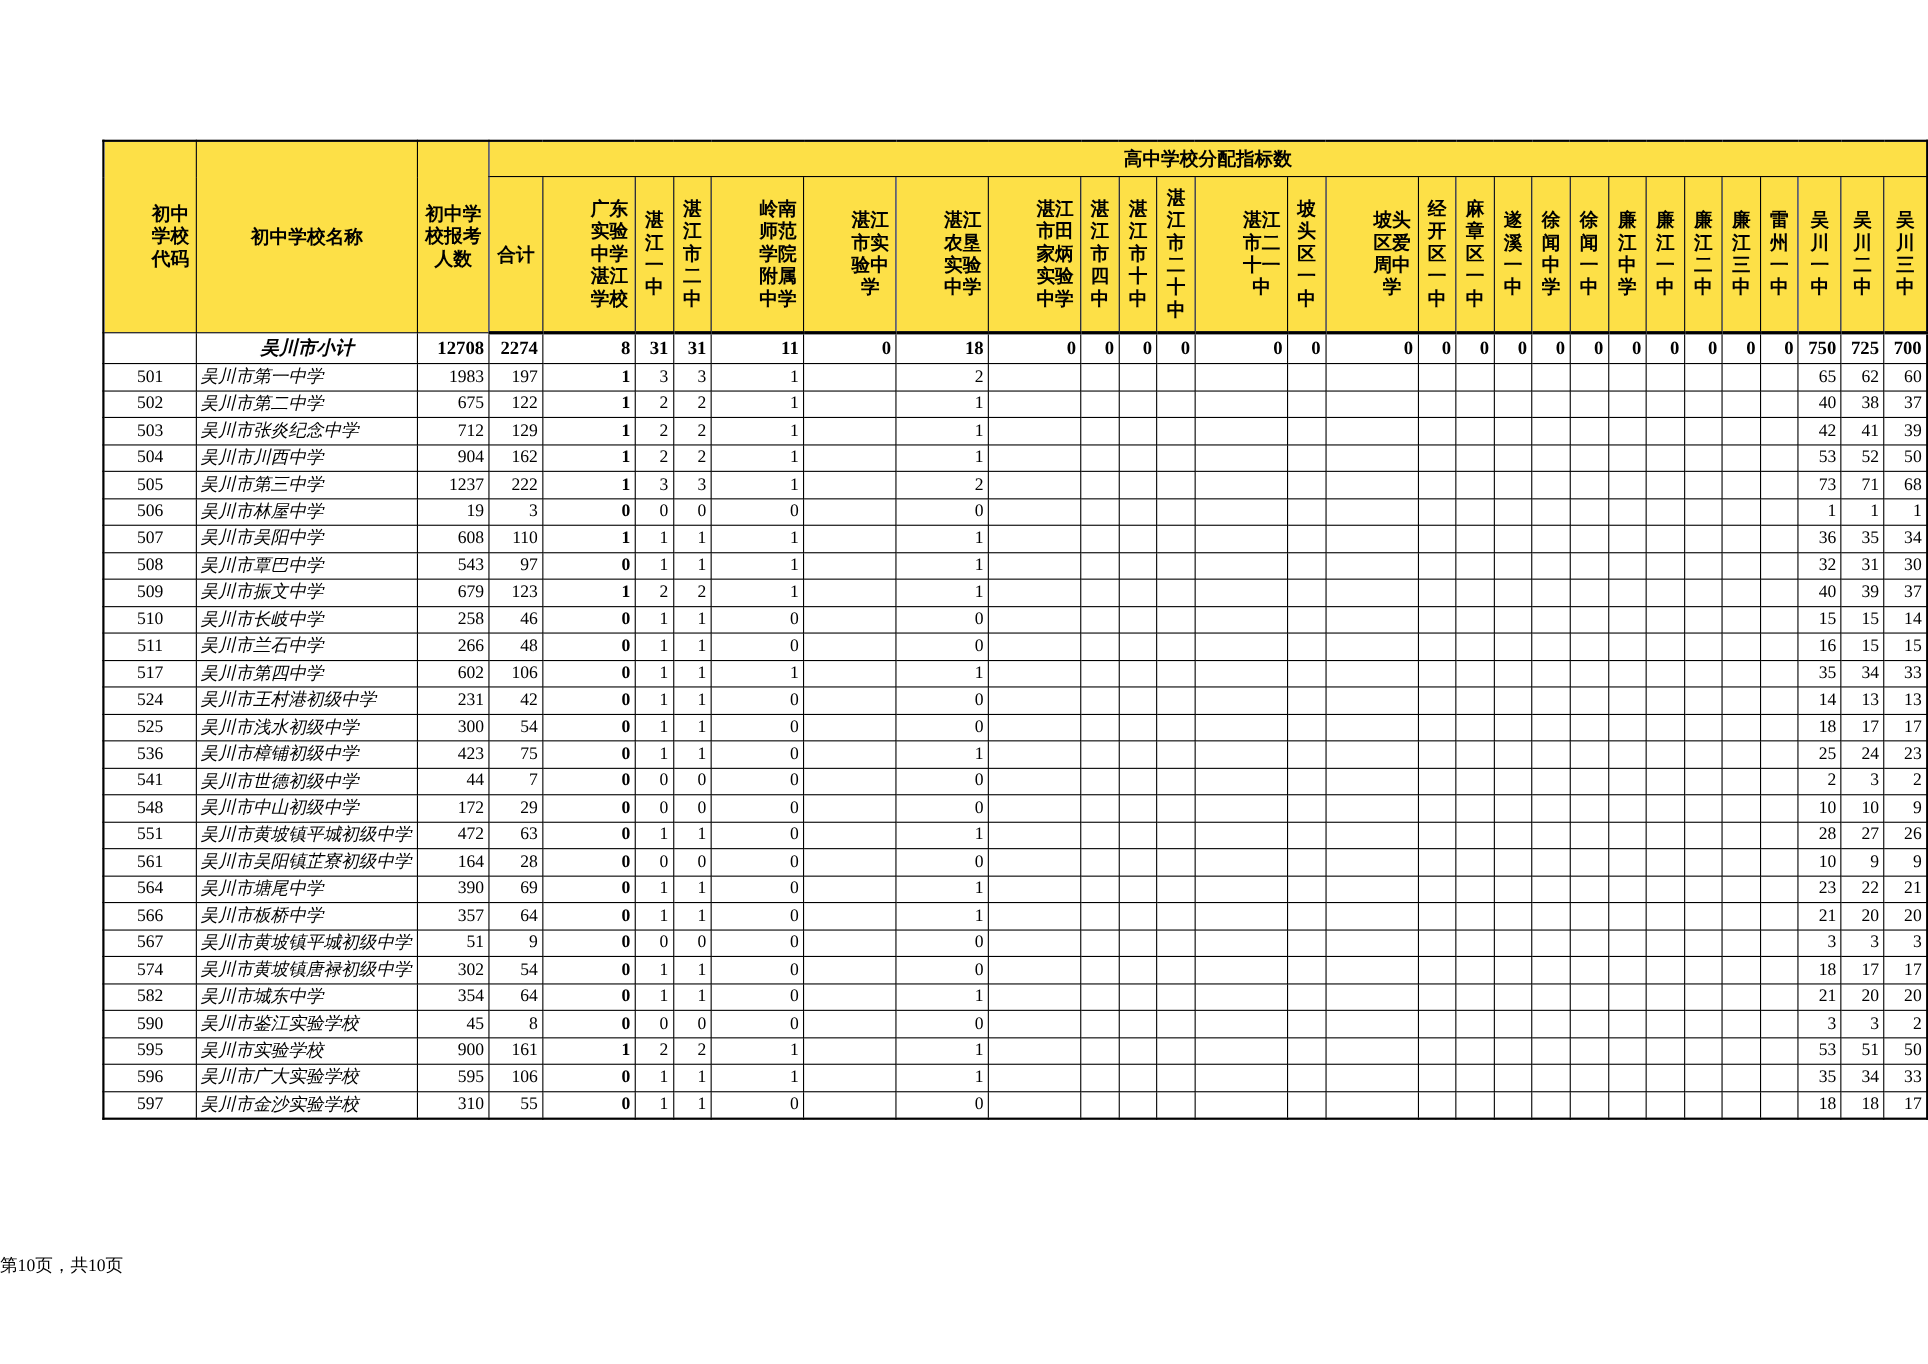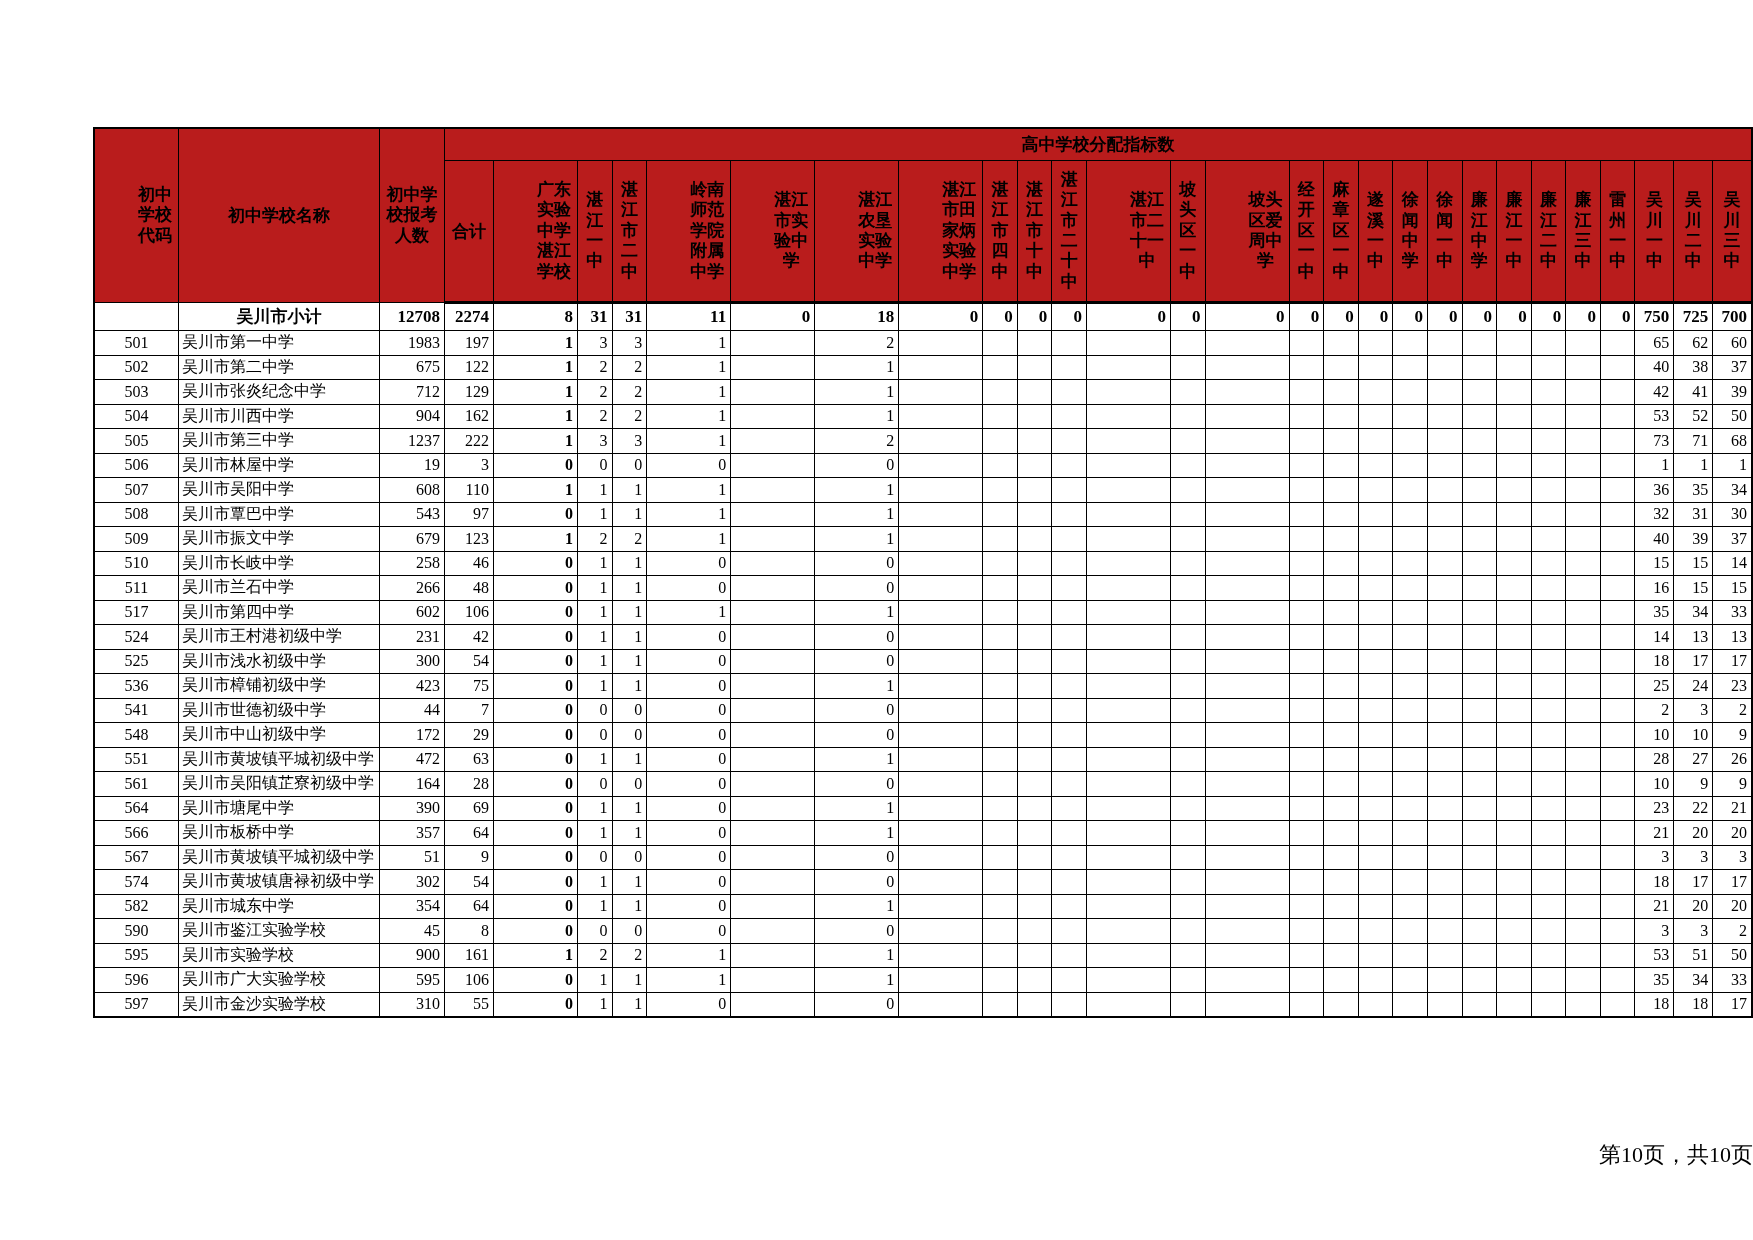--- a/index.html
+++ b/index.html
@@ -9,47 +9,47 @@
     font-family:"Liberation Serif","DejaVu Serif",serif; color:#000; overflow:hidden;
   }
   table.grid {
     position:absolute; left:93px; top:127px;
     border-collapse:collapse; table-layout:fixed;
     border:2px solid #000;
   }
   .grid th, .grid td { border:1px solid #000; overflow:hidden; }
   thead th {
     font-weight:bold; text-align:center; vertical-align:middle;
-    font-size:17px; padding:4px; background:#b91c1c;
+    font-size:17px; padding:4px; background:#fde047;
   }
   tr.group-row { height:26px; }
   tr.names-row { height:142px; }
   thead tr.names-row th { border-bottom:3px solid #000; }
   .vwrap {
     display:inline-block; word-break:break-all; line-height:1.2;
     text-align:center; font-size:17px; font-weight:bold;
   }
   .w1 { width:19px; }
   .w2 { width:38px;margin-left:37px; }
   .w3 { width:56px; }
   tbody tr { height:24.5px; }
   tbody tr.subtotal { height:28px; }
   tbody td {
     font-size:16px; padding:0 4px; text-align:right;
     border-top-width:2px; border-bottom-width:2px;
     white-space:nowrap; vertical-align:middle;
   }
   td.c-code { text-align:center; padding:0 14px; }
-  td.c-name { text-align:left; padding:0 3px; }
+  td.c-name { text-align:left; padding:0 3px;font-style:italic; }
   tr.subtotal td { font-weight:bold; font-size:17px; }
   tr.subtotal td.c-name { text-align:center; }
   td.b { font-weight:bold; }
   .footer {
     position:absolute; top:1140px; left:0; width:100%;
-    text-align:right; font-size:22px; color:#000;
+    text-align:left; font-size:16px; color:#000;
   }
 </style>
 </head>
 <body>
 
 <div class="page">
   <table class="grid">
     <colgroup id="cols">
         <col style="width: 47px;">
         <col style="width: 205px;">

